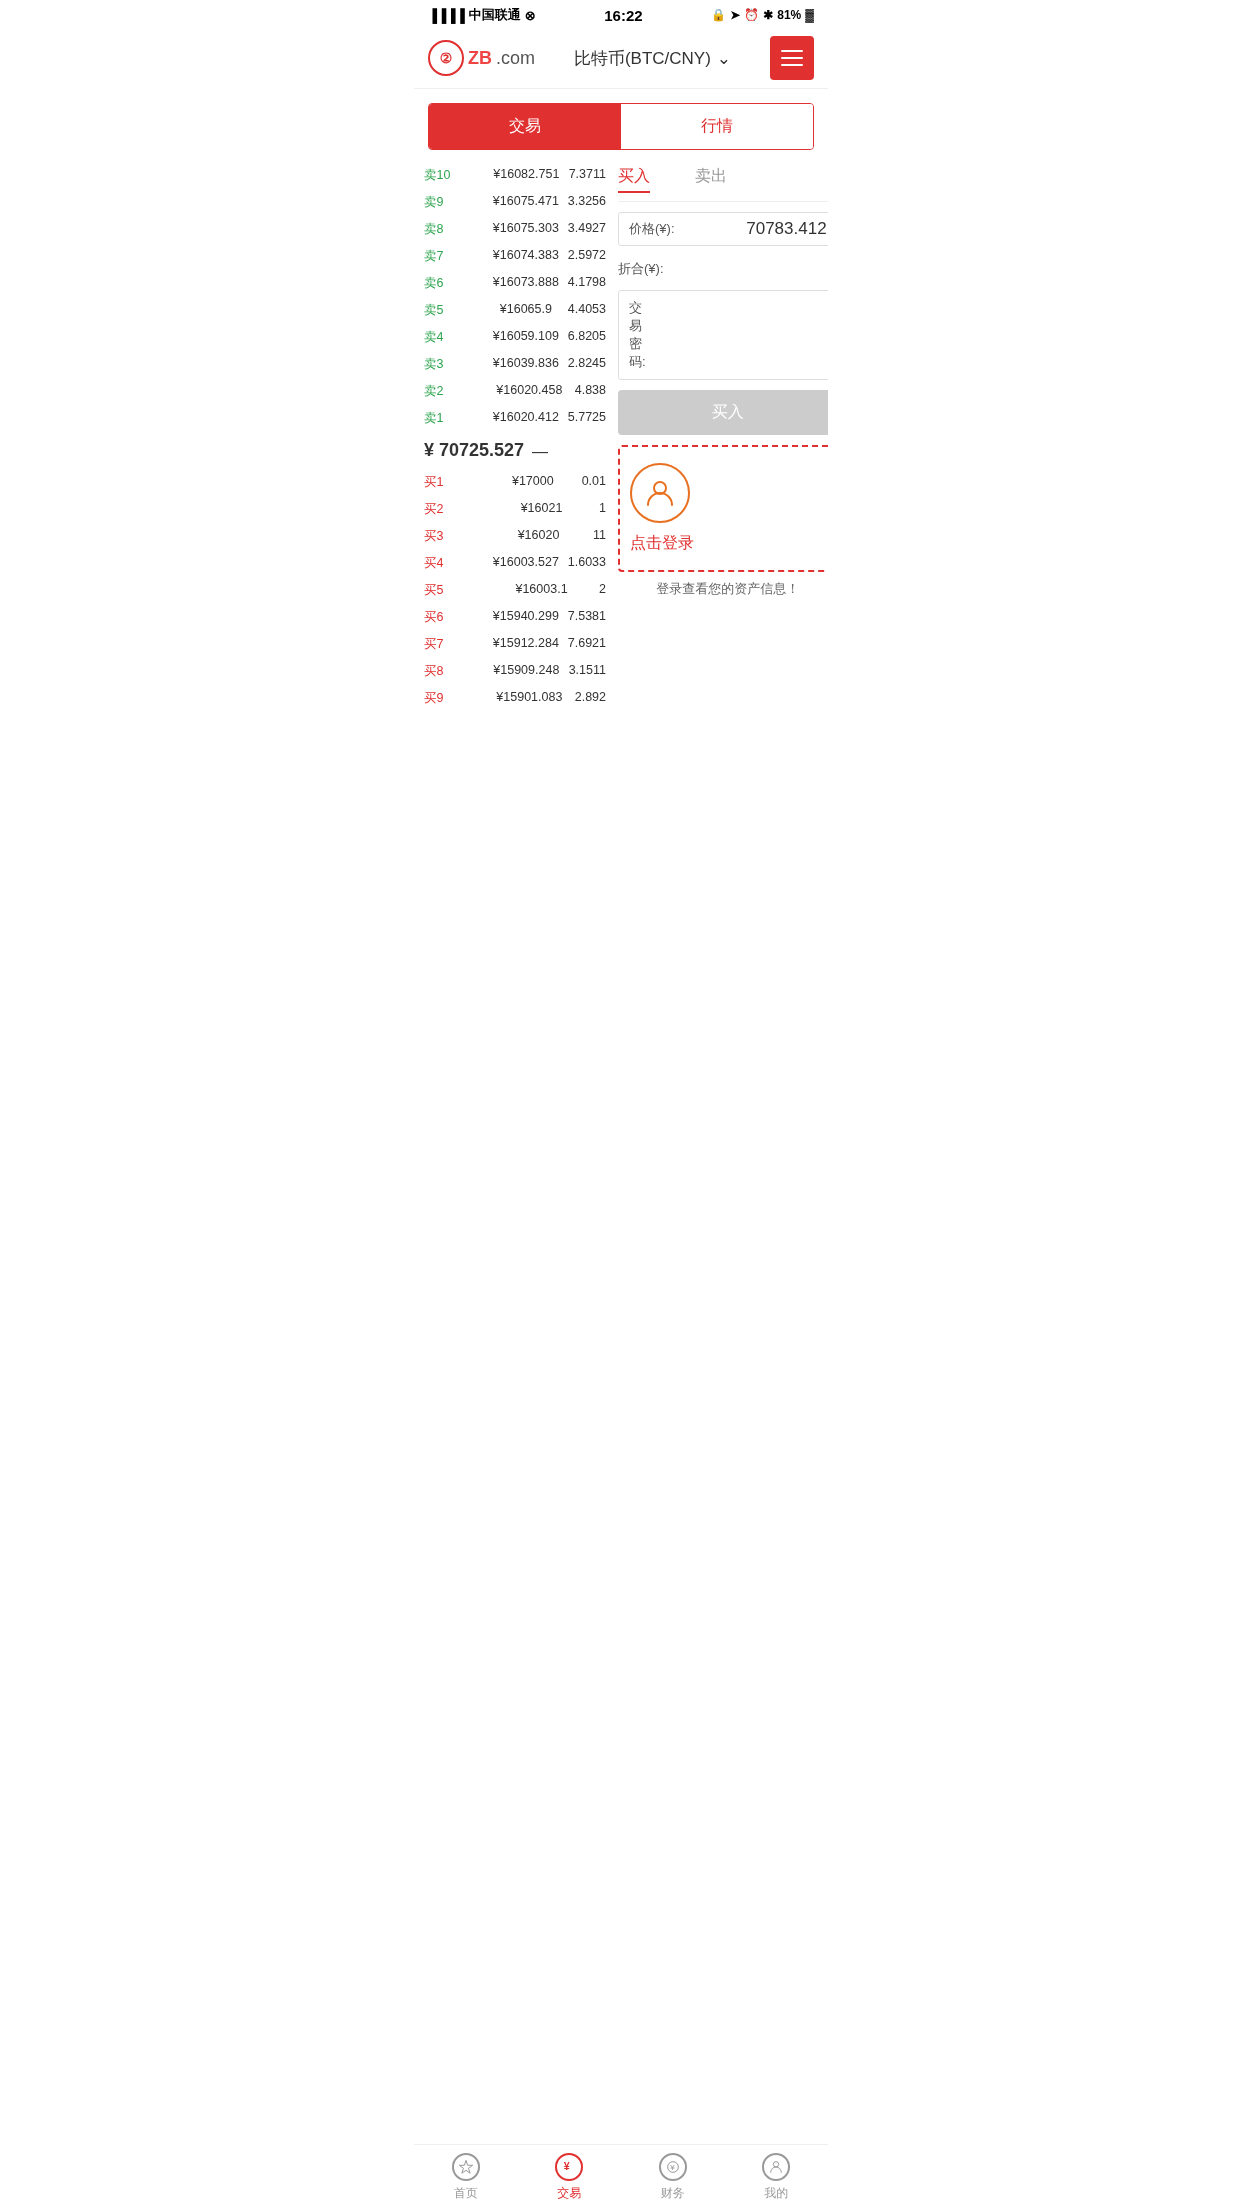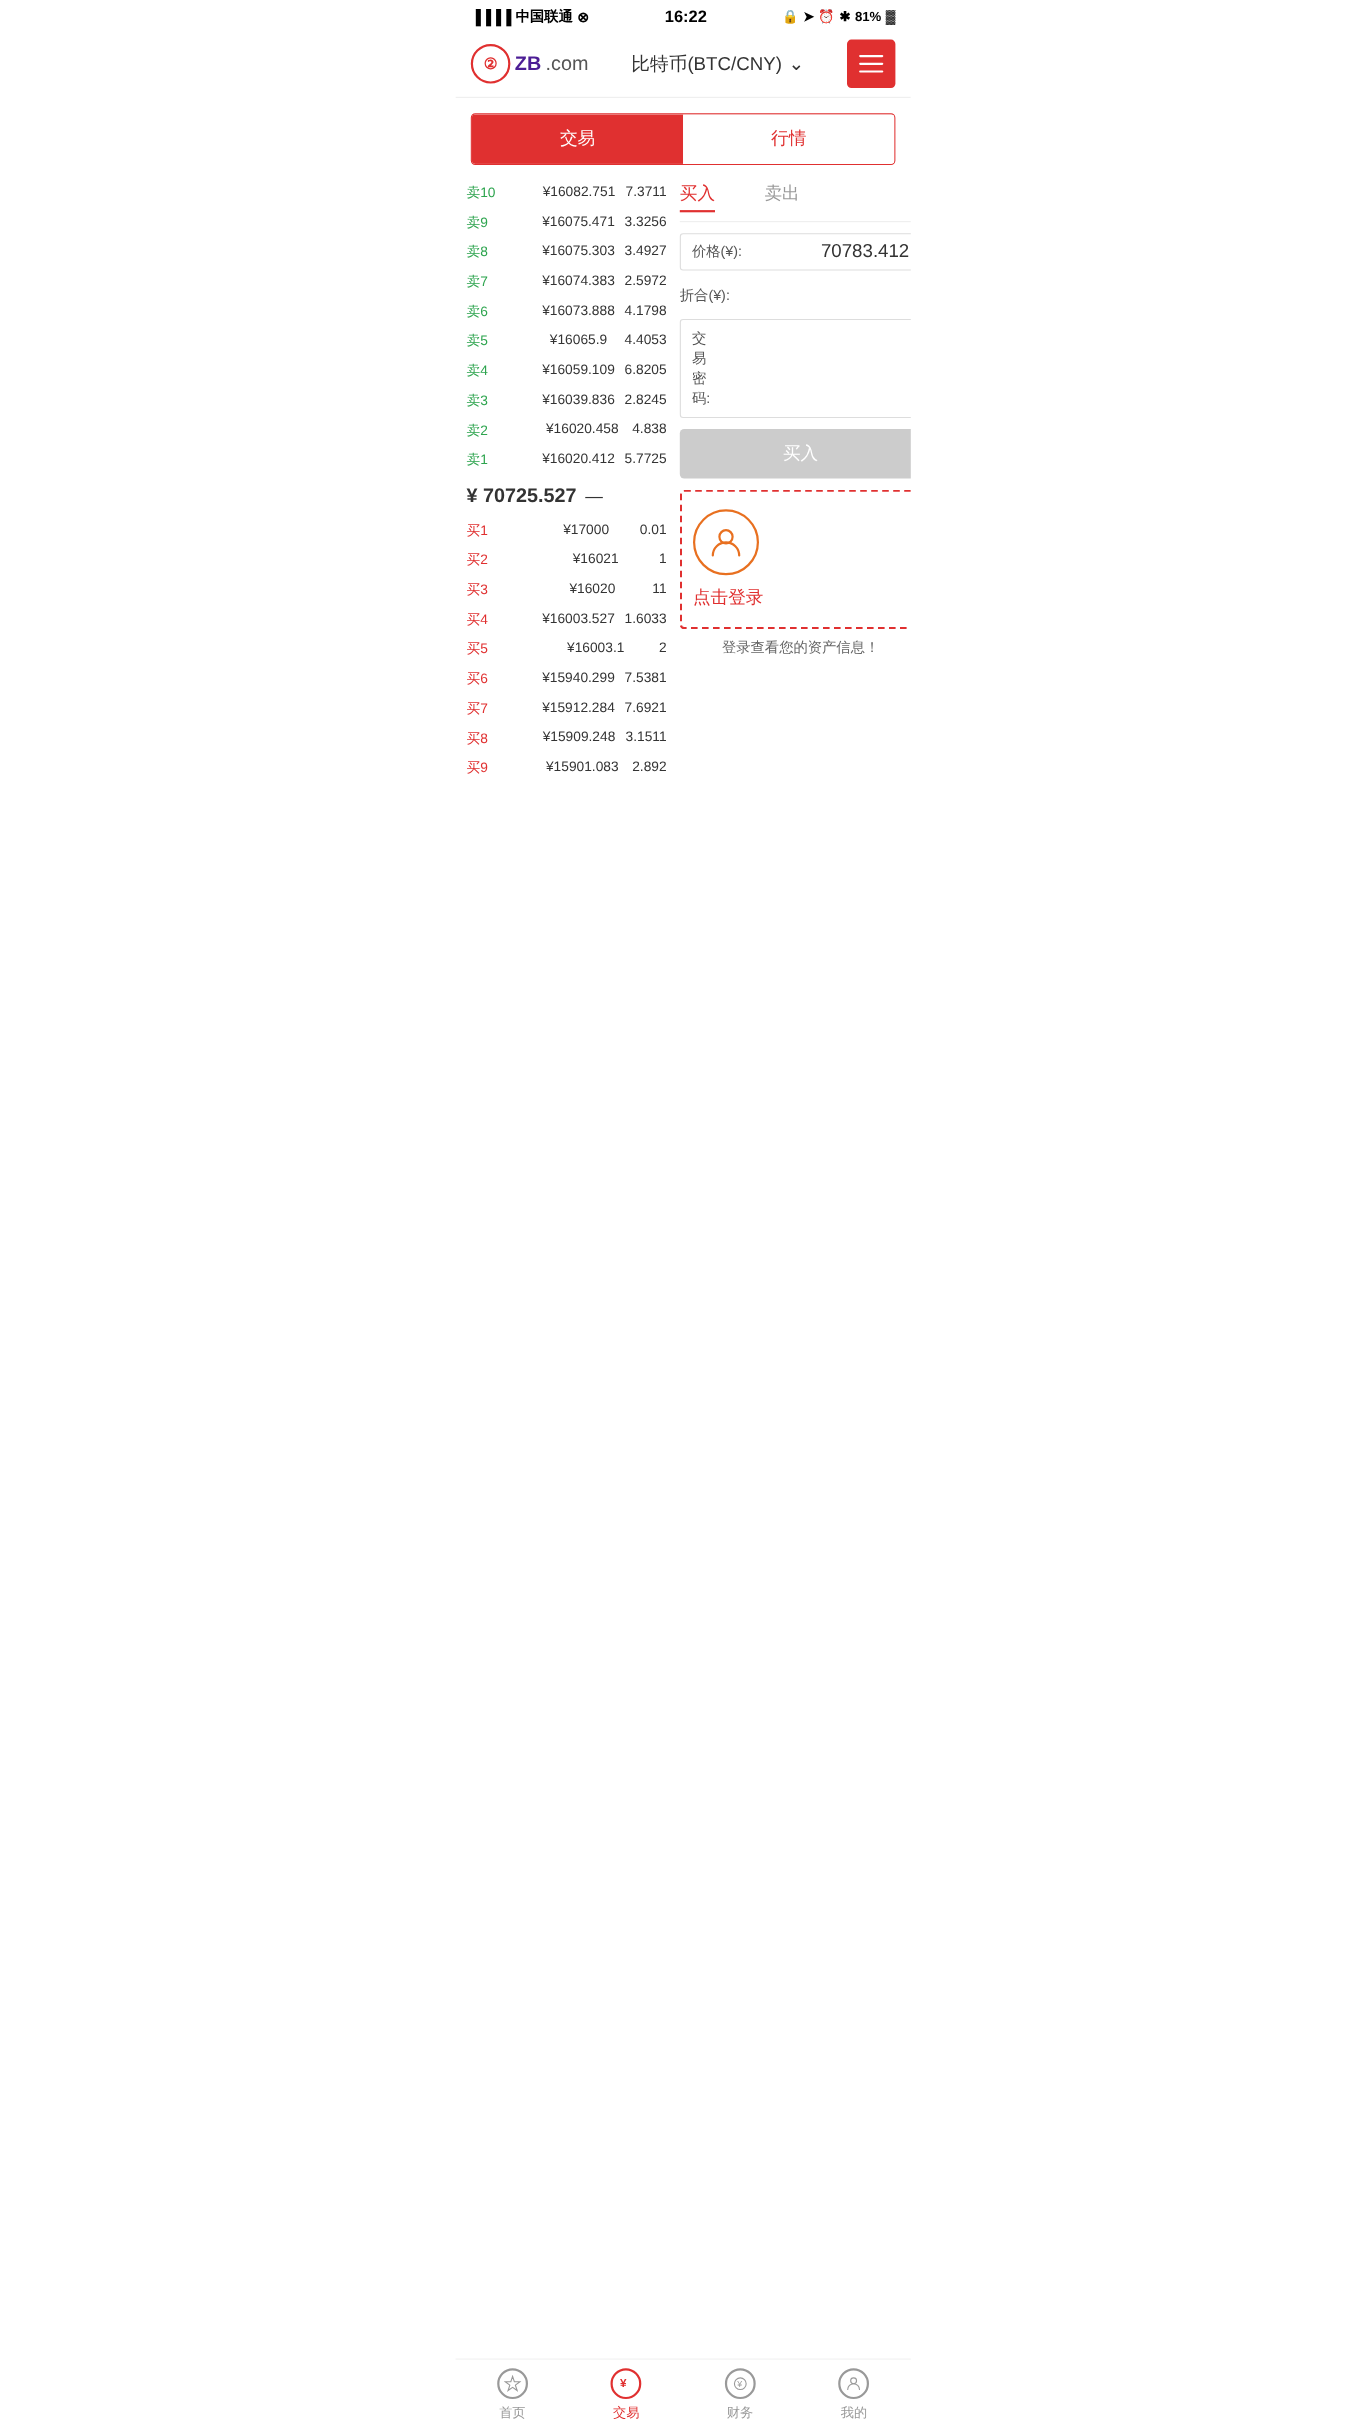--- a/index.html
+++ b/index.html
@@ -43,21 +43,21 @@
     }
     .logo-circle {
       width: 36px; height: 36px;
       border-radius: 50%;
       border: 2px solid #e03030;
       display: flex; align-items: center; justify-content: center;
       color: #e03030;
       font-size: 14px;
       font-weight: bold;
     }
-    .logo-text { color: #4c1d95; font-size: 18px; font-weight: bold; }
+    .logo-text { color: #ef4444; font-size: 18px; font-weight: bold; }
     .logo-dot { color: #555; font-size: 18px; }
     .header-title {
       display: flex; align-items: center; gap: 6px;
       font-size: 17px; color: #333; font-weight: 500; justify-content: center;
     }
     .menu-btn {
       background: #e03030;
       width: 44px; height: 44px;
       border-radius: 4px;
       display: flex; align-items: center; justify-content: center;

